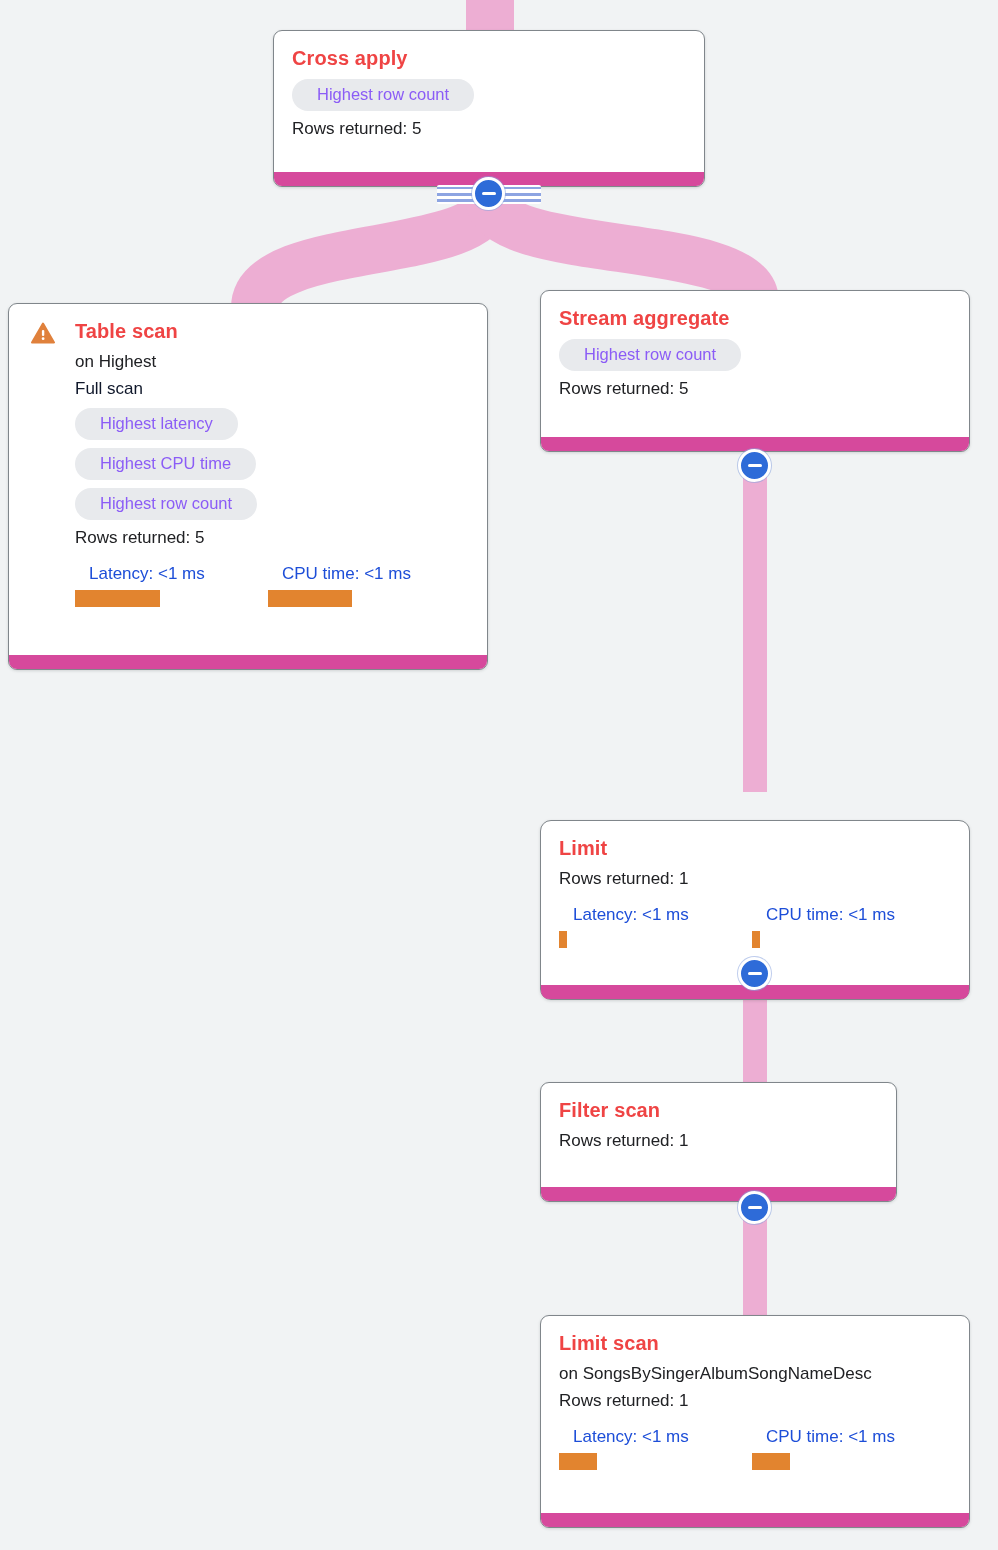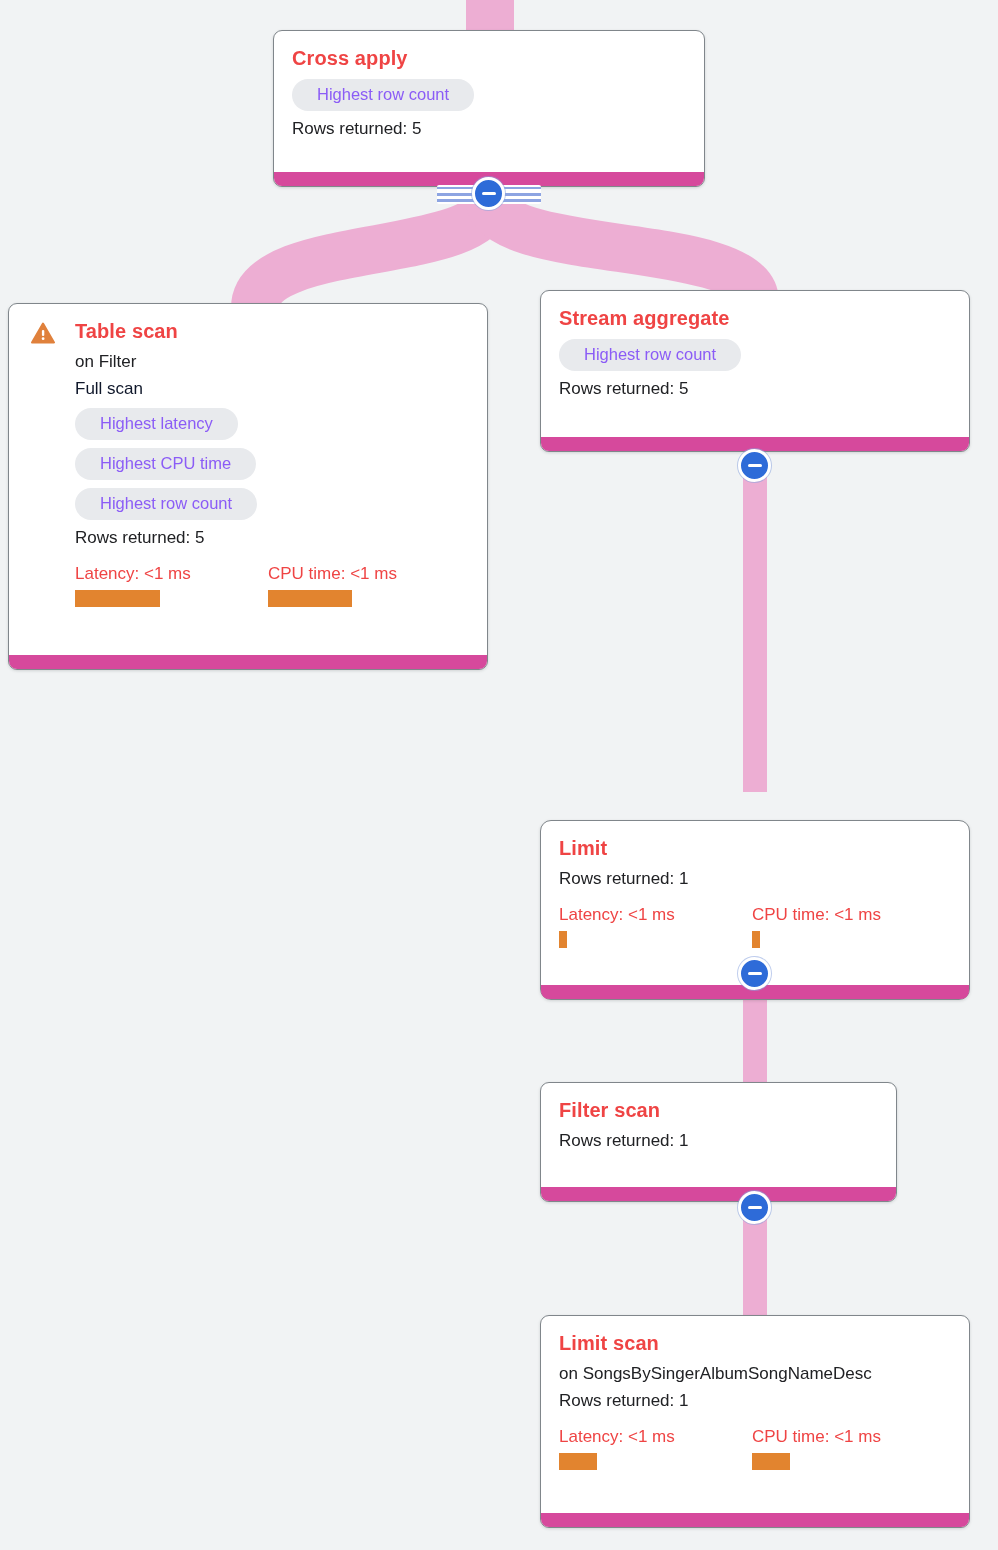--- a/index.html
+++ b/index.html
@@ -60,21 +60,21 @@
   .rows{
     font-size:17px;
     color:#202124;
     margin:3px 0 0 0;
   }
   .metrics{
     display:flex;
     margin-top:16px;
   }
   .metric{width:193px;}
-  .metric-label{font-size:17px;color:#ef4444;}
+  .metric-label{font-size:17px;color:#1d4ed8;margin-left:14px;}
   .metric-bar{
     height:17px;
     background:#e2842f;
     margin-top:6px;
   }
   .header-row{display:flex;align-items:flex-start;}
   .warn-box{width:24px;margin:2px 20px 0 2px;flex:none;}
   .indent-body{padding-left:46px;}
 
   
@@ -149,21 +149,21 @@
       <span class="warn-box">
         <svg width="24" height="22" viewBox="0 0 24 22">
           <path d="M12 1.5 L23 20.5 H1 Z" fill="#e0813c" stroke="#e0813c" stroke-width="2" stroke-linejoin="round"></path>
           <rect x="10.9" y="8" width="2.4" height="6" rx="1.1" fill="#ffffff"></rect>
           <circle cx="12.1" cy="16.7" r="1.4" fill="#ffffff"></circle>
         </svg>
       </span>
       <h2 class="node-title">Table scan</h2>
     </div>
     <div class="indent-body">
-      <div class="node-sub">on Filter</div>
+      <div class="node-sub">on Highest</div>
       <div class="node-note">Full scan</div>
       <div class="badge">Highest latency</div>
       <div class="badge">Highest CPU time</div>
       <div class="badge">Highest row count</div>
       <div class="rows">Rows returned: 5</div>
       <div class="metrics">
         <div class="metric">
           <div class="metric-label">Latency: &lt;1 ms</div>
           <div class="metric-bar" style="width: 85px;"></div>
         </div>

